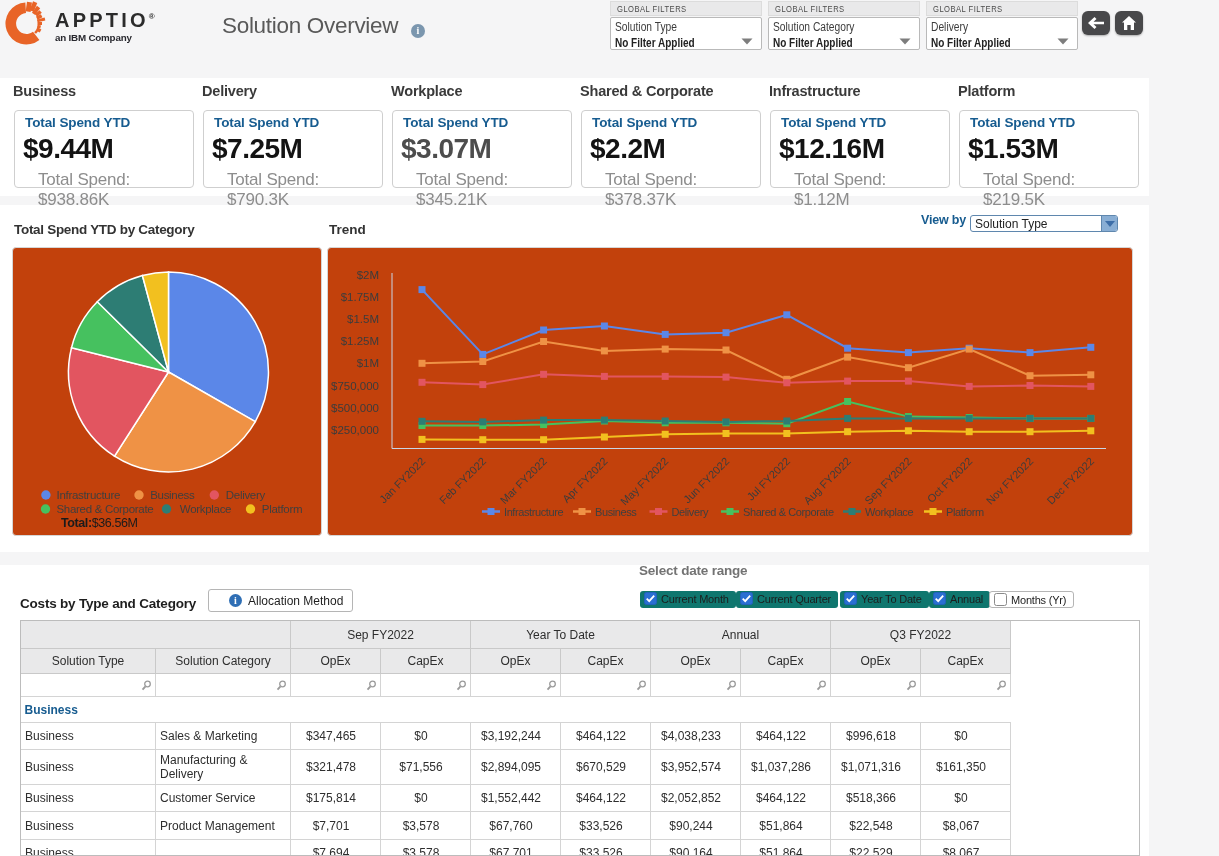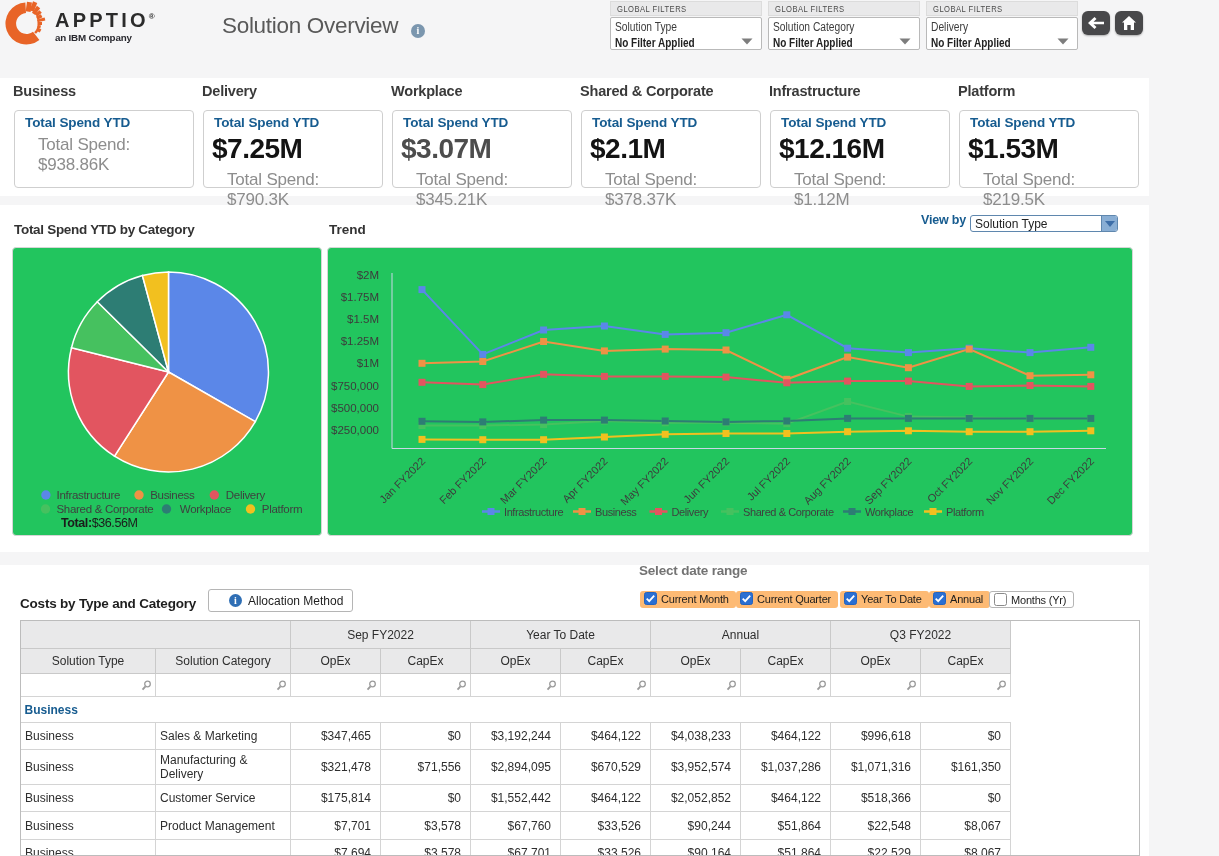--- a/index.html
+++ b/index.html
@@ -1,19 +1,19 @@
 <!DOCTYPE html>
 <html><head>
 <meta charset="utf-8">
 <style>
 * { margin:0; padding:0; box-sizing:border-box; }
 html,body { width:1219px; height:856px; background:#f5f5f6; font-family:"Liberation Sans", sans-serif; position:relative; overflow:hidden; }
 .abs { position:absolute; }
 .band { position:absolute; left:0; width:1149px; background:#fff; }
-.card { position:absolute; background:#22c55e; border:1px solid #d6d6d6; border-radius:4px; }
+.card { position:absolute; background:#c2410c; border:1px solid #d6d6d6; border-radius:4px; }
 .sectitle { position:absolute; font-size:13.5px; font-weight:bold; color:#333; }
 </style>
 </head>
 <body>
 
 <svg class="abs" style="left:5px; top:1px;" width="45" height="45" viewBox="0 0 45 45">
 <path d="M20.4,1.5 A21,21 0 1 0 34.4,39.0 L28.0,30.8 A10.5,10.5 0 1 1 21.0,12.0 Z" fill="#e86427"></path>
 <g fill="#e86427">
       <rect x="-2.5" y="-4.8" width="5" height="9.5" transform="translate(23.8,5.9) rotate(8)"></rect>
       <rect x="-2.2" y="-4.8" width="4.5" height="9.5" transform="translate(28.3,5.6) rotate(22)"></rect>
@@ -78,35 +78,36 @@
 .khead { position:absolute; top:83px; font-size:14.5px; font-weight:bold; color:#3a3a3a; letter-spacing:-0.2px; }
 </style>
 <div class="khead" style="left:13px;">Business</div>
 <div class="khead" style="left:202px;">Delivery</div>
 <div class="khead" style="left:391px;">Workplace</div>
 <div class="khead" style="left:580px;">Shared &amp; Corporate</div>
 <div class="khead" style="left:769px;">Infrastructure</div>
 <div class="khead" style="left:958px;">Platform</div>
 <div class="kpi" style="left:14px;">
       <div class="kt">Total Spend YTD</div>
+      <div class="kv">$9.44M</div>
       <div class="ks">Total Spend: $938.86K</div>
     </div>
 <div class="kpi" style="left:203px;">
       <div class="kt">Total Spend YTD</div>
       <div class="kv">$7.25M</div>
       <div class="ks">Total Spend: $790.3K</div>
     </div>
 <div class="kpi" style="left:392px;">
       <div class="kt">Total Spend YTD</div>
       <div class="kv" style="color:#4d4d4d;">$3.07M</div>
       <div class="ks">Total Spend: $345.21K</div>
     </div>
 <div class="kpi" style="left:581px;">
       <div class="kt">Total Spend YTD</div>
-      <div class="kv">$2.1M</div>
+      <div class="kv">$2.2M</div>
       <div class="ks">Total Spend: $378.37K</div>
     </div>
 <div class="kpi" style="left:770px;">
       <div class="kt">Total Spend YTD</div>
       <div class="kv">$12.16M</div>
       <div class="ks">Total Spend: $1.12M</div>
     </div>
 <div class="kpi" style="left:959px;">
       <div class="kt">Total Spend YTD</div>
       <div class="kv">$1.53M</div>
@@ -282,27 +283,27 @@
 <line x1="596" y1="263.5" x2="614" y2="263.5" stroke="#f2c01f" stroke-width="2.5"></line>
 <rect x="601.5" y="260" width="7" height="7" fill="#f2c01f"></rect>
 <text x="618" y="267.5" font-size="11" letter-spacing="-0.4" fill="#3f3f3f">Platform</text>
   </svg>
 </div>
 </div>
 
 <div class="band" style="top:565px; height:291px;"></div>
 <div id="bottom">
 <style>
-.pill { position:absolute; top:591px; height:17px; background:#fdba74; border-radius:3px; font-size:11px; letter-spacing:-0.2px; color:#1c1c1c; padding:1px 7px 0 4px; white-space:nowrap; }
+.pill { position:absolute; top:591px; height:17px; background:#0f766e; border-radius:3px; font-size:11px; letter-spacing:-0.2px; color:#1c1c1c; padding:1px 7px 0 4px; white-space:nowrap; }
 .cb { display:inline-block; vertical-align:-2px; margin-right:4px; }
 #ctab { border-collapse:collapse; table-layout:fixed; }
 #ctab td, #ctab th { border:1px solid #d4d4d4; font-size:12px; font-weight:normal; color:#2e2e2e; overflow:hidden; }
 #ctab th { background:#e9e9ea; border-color:#c9c9c9; }
 #ctab td.lft { text-align:left; padding-left:4px; }
-#ctab td.num { text-align:right; padding-right:9px; }
+#ctab td.num { text-align:center; padding-right:9px; }
 #ctab td.fc { position:relative; height:22px; }
 .mag { position:absolute; right:3px; top:6px; }
 .grp td { border-left:none !important; border-right:none !important; }
 </style>
 <div class="abs" style="left:639px; top:563px; font-size:13.5px; font-weight:bold; color:#737373; letter-spacing:-0.2px;">Select date range</div>
 <div class="pill" style="left:640px;"><span class="cb"><svg width="13" height="13" viewBox="0 0 13 13">
           <rect x="0.5" y="0.5" width="12" height="12" rx="2" fill="#2a6fd2" stroke="#2362bd"></rect>
           <path d="M2.7,6.7 L5.2,9.2 L10.2,3.7" fill="none" stroke="#fff" stroke-width="1.8"></path>
         </svg></span>Current Month</div>
 <div class="pill" style="left:736px;"><span class="cb"><svg width="13" height="13" viewBox="0 0 13 13">

